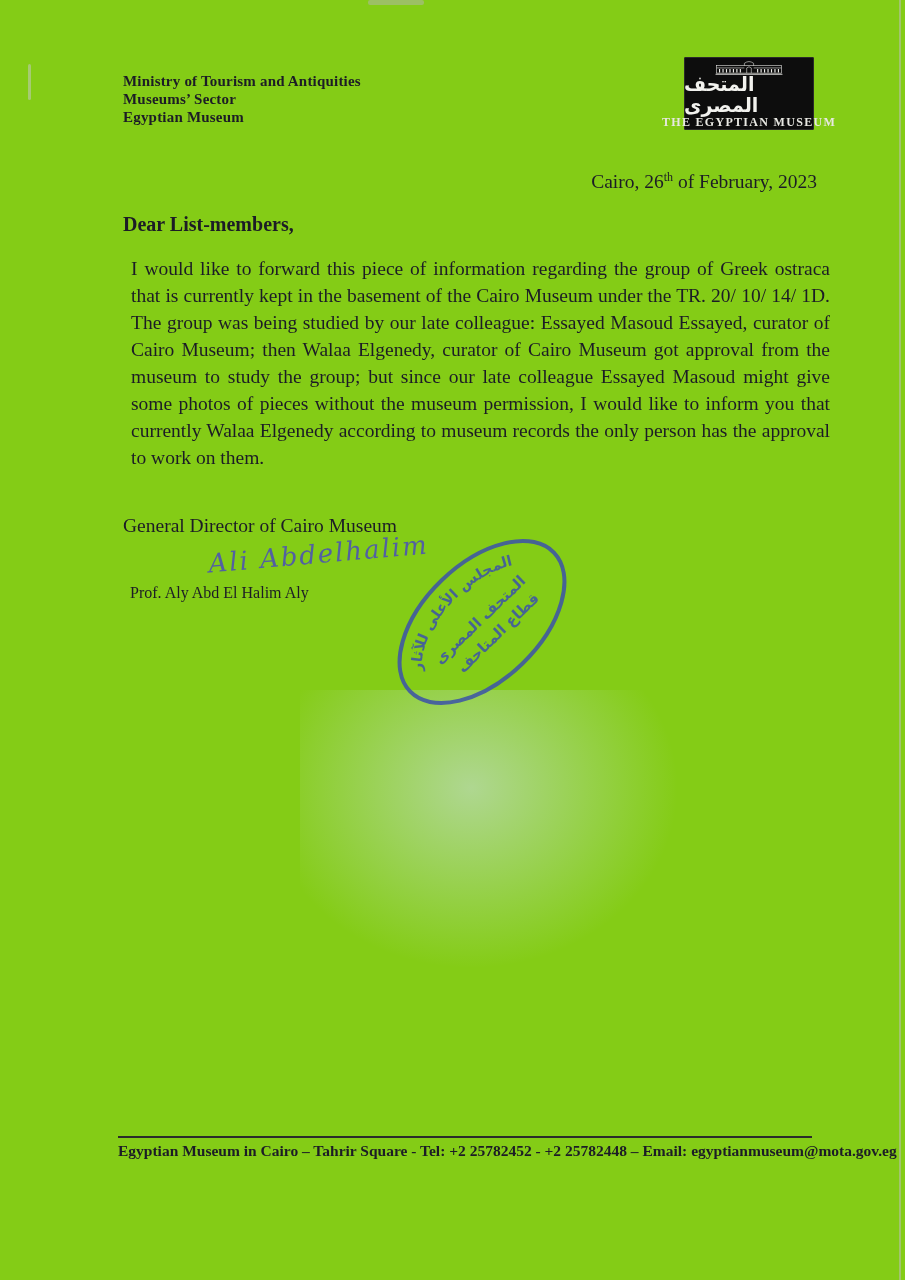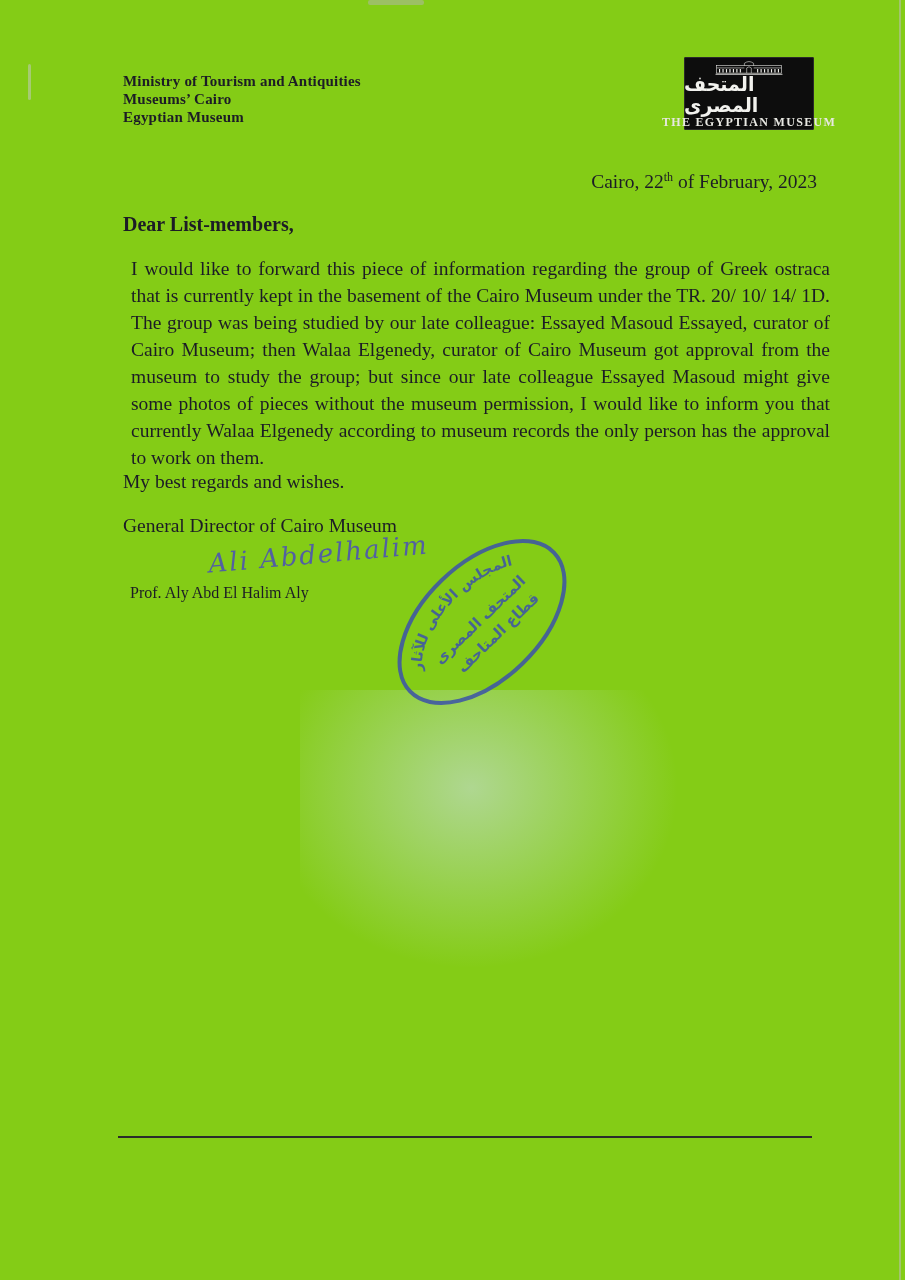--- a/index.html
+++ b/index.html
@@ -115,21 +115,21 @@
 
 <div class="page">
 
   <div class="scan-smudge"></div>
   <div class="scan-edge-right"></div>
   <div class="scan-mark-top"></div>
   <div class="scan-shadow-left"></div>
 
   <div class="header-block">
     <div>Ministry of Tourism and Antiquities</div>
-    <div>Museums’ Cairo</div>
+    <div>Museums’ Sector</div>
     <div>Egyptian Museum</div>
   </div>
 
   <div class="logo">
     <svg width="116" height="26" viewBox="0 0 116 26">
       <g stroke="#efefec" fill="none" stroke-width="1">
         <rect x="2" y="8" width="112" height="13"></rect>
         <path d="M50 8 L50 4 Q58 -2 66 4 L66 8"></path>
         <path d="M54 21 L54 12 Q58 8 62 12 L62 21"></path>
         <line x1="2" y1="12" x2="50" y2="12"></line>
@@ -150,41 +150,41 @@
             <line x1="103" y1="14" x2="103" y2="20"></line>
           <line x1="109" y1="14" x2="109" y2="20"></line>
         </g>
         <line x1="0" y1="23" x2="116" y2="23" stroke-width="1.5"></line>
       </g>
     </svg>
     <div class="logo-arabic">المتحف المصرى</div>
     <div class="logo-english">THE EGYPTIAN MUSEUM</div>
   </div>
 
-  <div class="date-line"><span>Cairo, 22</span><sup>th</sup><span> of February, 2023</span></div>
+  <div class="date-line"><span>Cairo, 26</span><sup>th</sup><span> of February, 2023</span></div>
 
   <div class="salutation">Dear List-members,</div>
 
   <p class="body-text">I would like to forward this piece of information regarding the group of Greek ostraca that is currently kept in the basement of the Cairo Museum under the TR. 20/ 10/ 14/ 1D. The group was being studied by our late colleague: Essayed Masoud Essayed, curator of Cairo Museum; then Walaa Elgenedy, curator of Cairo Museum got approval from the museum to study the group; but since our late colleague Essayed Masoud might give some photos of pieces without the museum permission, I would like to inform you that currently Walaa Elgenedy according to museum records the only person has the approval to work on them.</p>
 
-  <div class="closing">My best regards and wishes.</div>
 
   <div class="sig-title">General Director of Cairo Museum</div>
 
   <div class="handwriting">Ali Abdelhalim</div>
 
   <div class="sig-name">Prof. Aly Abd El Halim Aly</div>
 
   <svg class="stamp" viewBox="0 0 235 220">
     <g transform="translate(117,110) rotate(-44)">
       <ellipse cx="0" cy="0" rx="100" ry="58" fill="none" stroke="#3e56a6" stroke-width="4"></ellipse>
       <path id="stamp-rim-path" d="M -72 38 A 84 48 0 1 1 82 22" fill="none" stroke="none"></path>
       <text font-size="14.5" fill="#3e56a6" font-weight="bold">
         <textPath href="#stamp-rim-path" startOffset="50%" text-anchor="middle">المجلس الأعلى للآثار</textPath>
       </text>
       <text x="0" y="2" font-size="15" fill="#3e56a6" font-weight="bold" text-anchor="middle">المتحف المصرى</text>
       <text x="4" y="24" font-size="15" fill="#3e56a6" font-weight="bold" text-anchor="middle">قطاع المتاحف</text>
     </g>
   </svg>
 
   <div class="footer-rule"></div>
+  <div class="footer-text">Egyptian Museum in Cairo – Tahrir Square - Tel: +2 25782452 - +2 25782448 – Email: egyptianmuseum@mota.gov.eg</div>
 
 </div>
 
 </body></html>

